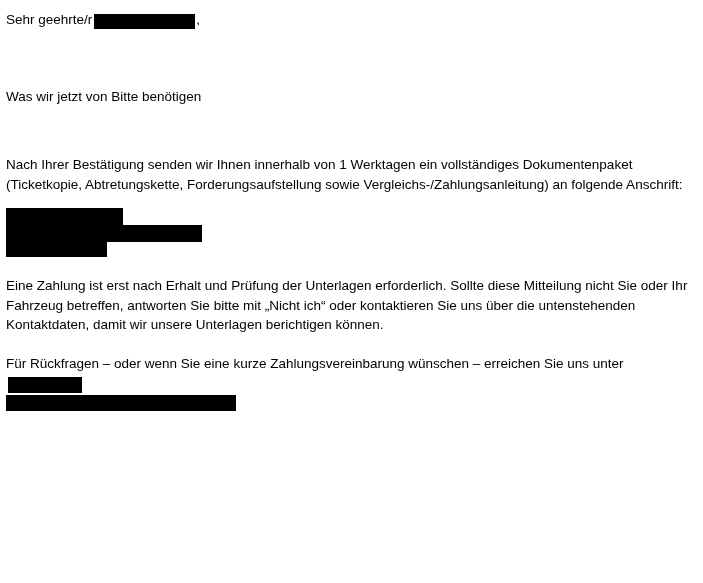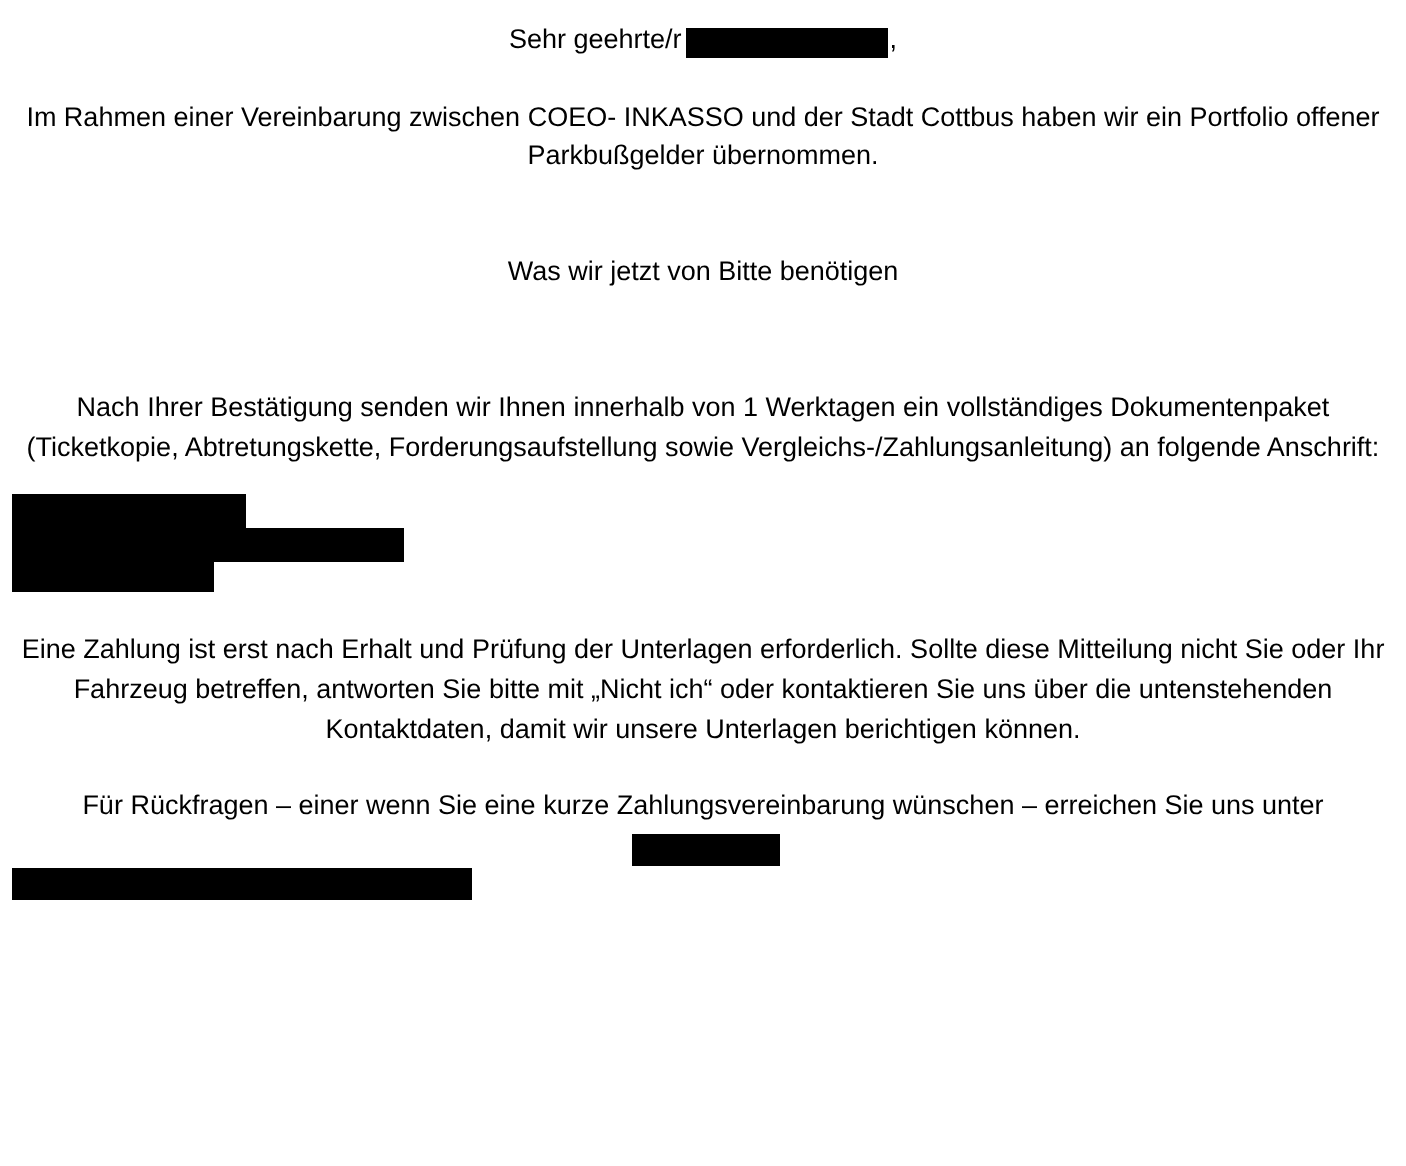--- a/index.html
+++ b/index.html
@@ -19,21 +19,20 @@
   .page {
     position: relative;
     width: 703px;
     height: 583px;
     box-sizing: border-box;
     padding: 10px 6px 0 6px;
   }
   .para {
     margin: 0 0 0 0;
     max-width: 694px;
-    text-align: center;
   }
   .spacer-sm { height: 14px; }
   .spacer-md { height: 19px; }
   .spacer-xl { height: 30px; }
   .redact {
     display: inline-block;
     background: #000000;
     vertical-align: middle;
     border: 0;
   }
@@ -84,21 +83,20 @@
 </style>
 </head>
 <body>
 
 <div class="page">
 
   <p class="para"><span>Sehr geehrte/r</span><span class="redact redact-inline-salutation"></span><span>,</span></p>
 
   <div class="spacer-md"></div>
 
-  <p class="para">Im Rahmen einer Vereinbarung zwischen COEO- INKASSO und der Stadt Cottbus haben wir ein Portfolio offener Parkbußgelder übernommen.</p>
 
   <div class="spacer-md"></div>
 
 
   <div class="spacer-md"></div>
 
   <p class="para">Was wir jetzt von Bitte benötigen</p>
 
   <div class="spacer-md"></div>
 
@@ -114,19 +112,19 @@
     <span class="addr-line2"></span>
     <span class="addr-line3"></span>
   </div>
 
   <div class="spacer-md"></div>
 
   <p class="para">Eine Zahlung ist erst nach Erhalt und Prüfung der Unterlagen erforderlich. Sollte diese Mitteilung nicht Sie oder Ihr Fahrzeug betreffen, antworten Sie bitte mit „Nicht ich“ oder kontaktieren Sie uns über die untenstehenden Kontaktdaten, damit wir unsere Unterlagen berichtigen können.</p>
 
   <div class="spacer-md"></div>
 
-  <p class="para"><span>Für Rückfragen – einer wenn Sie eine kurze Zahlungsvereinbarung wünschen – erreichen Sie uns unter</span><span class="redact redact-phone"></span></p>
+  <p class="para"><span>Für Rückfragen – oder wenn Sie eine kurze Zahlungsvereinbarung wünschen – erreichen Sie uns unter</span><span class="redact redact-phone"></span></p>
   <span class="contact-redact-line"></span>
 
   <div class="spacer-xl"></div>
   <div class="spacer-sm"></div>
 
 </div>
 
 </body></html>

